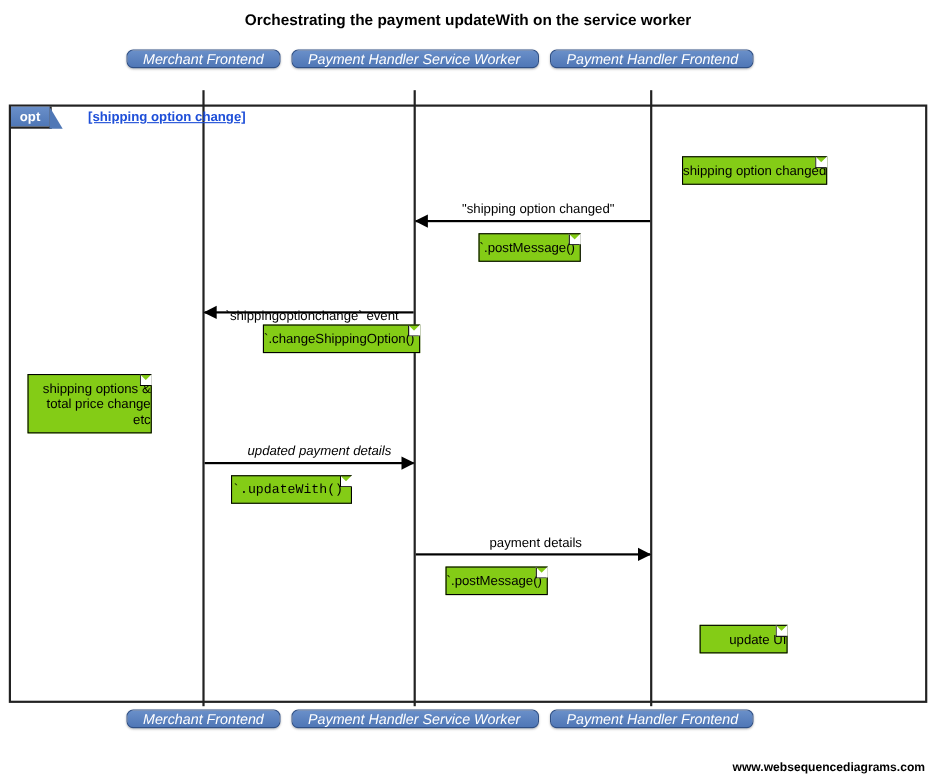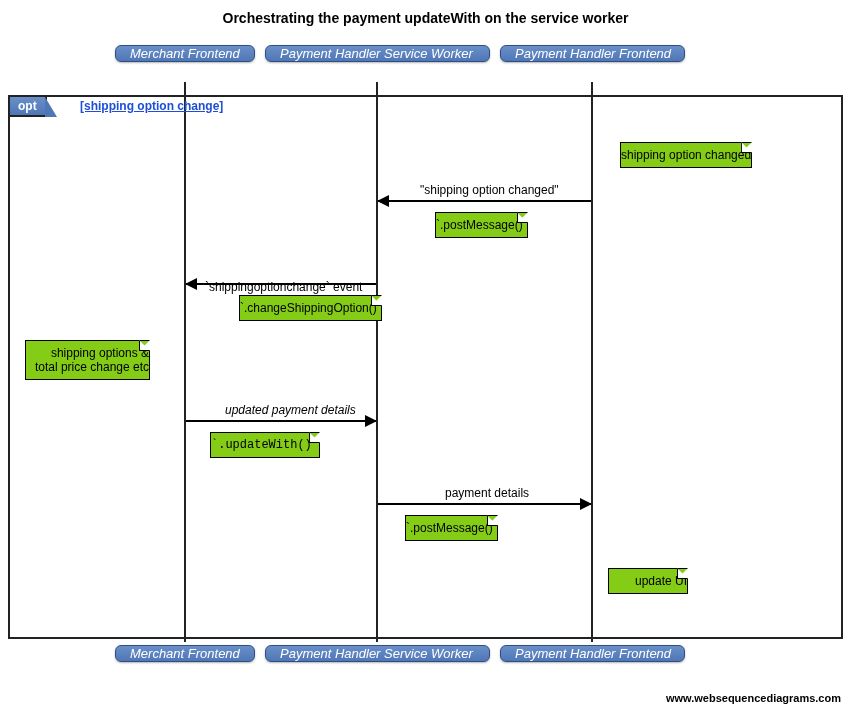--- a/index.html
+++ b/index.html
@@ -167,29 +167,29 @@
 <div class="note" style="left:620px; top:142px;">shipping option changed</div>
 
 <div class="arrow left" style="left:378px; top:200px; width:213px;"></div>
 <div class="msg-label" style="left:420px; top:183px;">"shipping option changed"</div>
 <div class="note" style="left:435px; top:212px;">`.postMessage()`</div>
 
 <div class="arrow left" style="left:186px; top:283px; width:190px;"></div>
 <div class="msg-label" style="left:205px; top:280px;">`shippingoptionchange` event</div>
 <div class="note" style="left:215px; top:295px;margin-left:24px;">`.changeShippingOption()`</div>
 
-<div class="note" style="left:25px; top:340px; width:125px;">shipping options &amp; total price change etc</div>
+<div class="note" style="left:25px; top:340px; width:113px;">shipping options &amp; total price change etc</div>
 
 <div class="arrow right" style="left:186px; top:420px; width:190px;"></div>
 <div class="msg-label" style="left:225px; top:403px;font-style:italic;">updated payment details</div>
 <div class="note" style="left:210px; top:432px;font-family:Liberation Mono, monospace;">`.updateWith()`</div>
 
 <div class="arrow right" style="left:378px; top:503px; width:213px;"></div>
 <div class="msg-label" style="left:445px; top:486px;">payment details</div>
 <div class="note" style="left:405px; top:515px;">`.postMessage()`</div>
 
-<div class="note" style="left:608px; top:568px;">update UI</div>
+<div class="note" style="left:636px; top:568px;">update UI</div>
 
 <div class="participant" style="left:115px; top:645px; width:140px;">Merchant Frontend</div>
 <div class="participant" style="left:265px; top:645px; width:225px;">Payment Handler Service Worker</div>
 <div class="participant" style="left:500px; top:645px; width:185px;">Payment Handler Frontend</div>
 
 <div class="watermark">www.websequencediagrams.com</div>
 
 </body></html>

